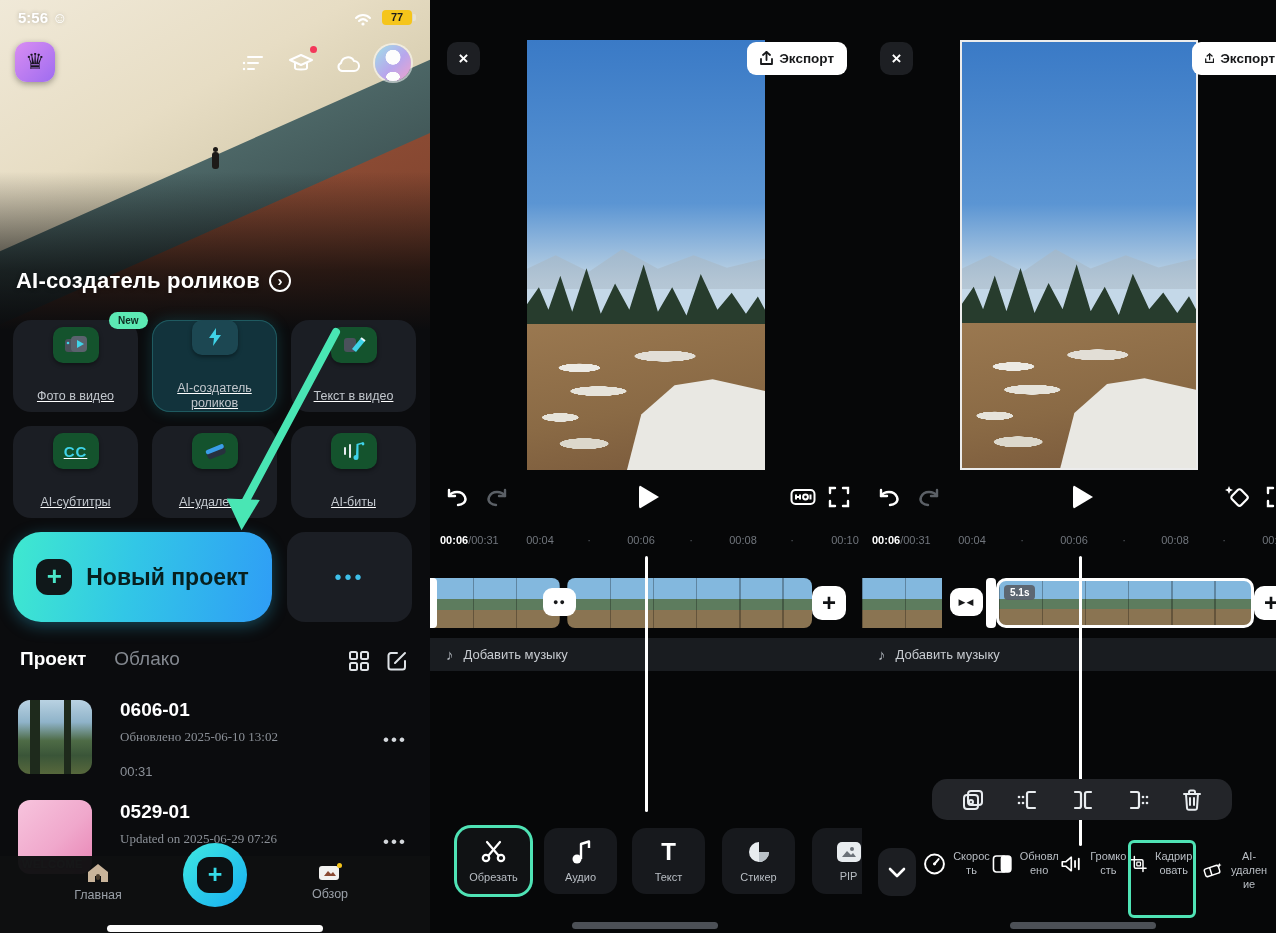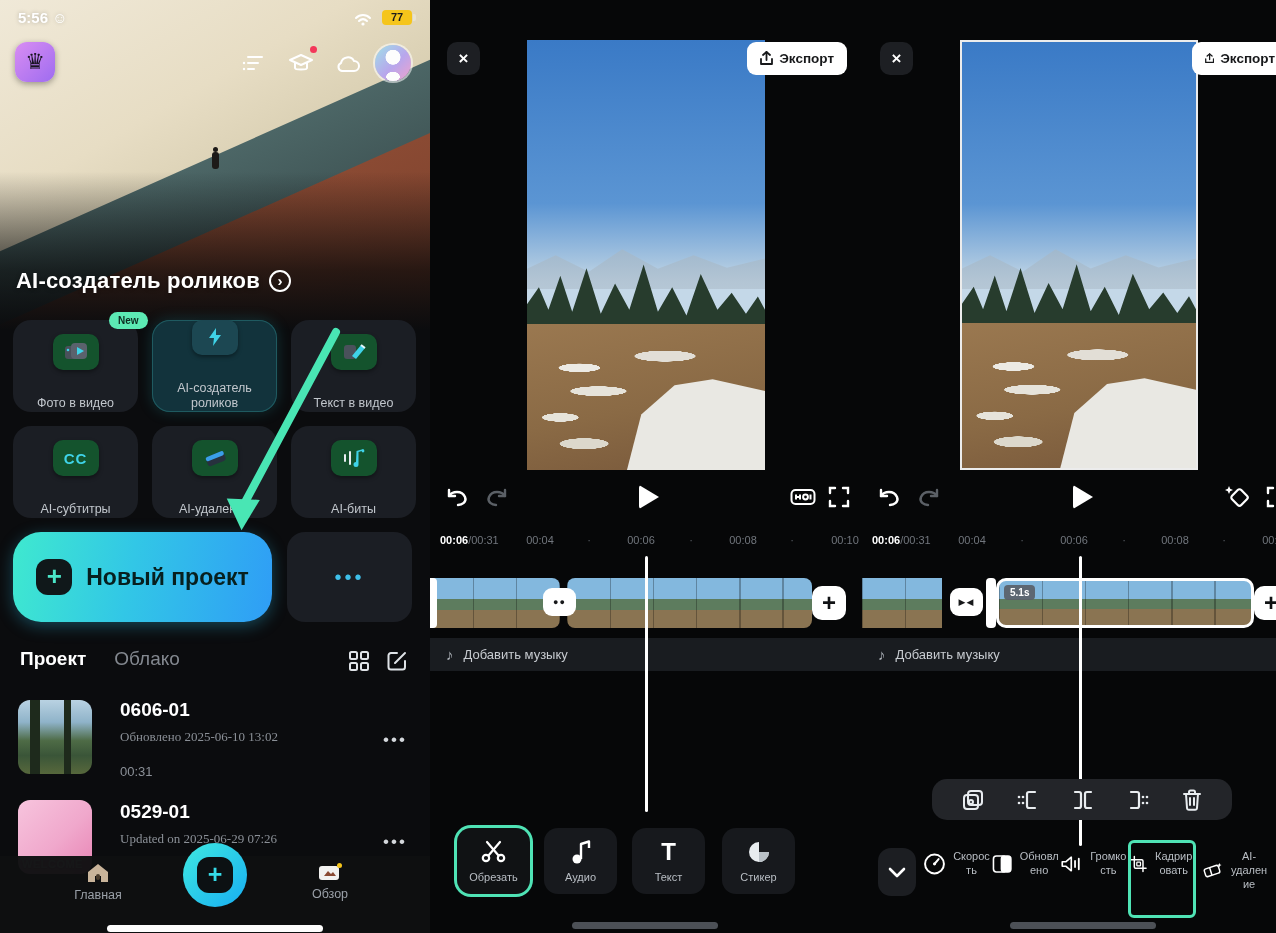--- a/index.html
+++ b/index.html
@@ -39,21 +39,21 @@
                radial-gradient(ellipse 11px 8px at 50% 88%, #fdfdfd 60%, rgba(255,255,255,0) 62%);
     border-radius:50%; }
   .reddot { position:absolute; width:7px; height:7px; border-radius:50%; background:#f3385a; }
 
   .sec-title { position:absolute; left:16px; top:268px; font-size:22px; font-weight:bold; letter-spacing:.2px;
     display:flex; align-items:center; gap:9px; text-shadow:0 1px 4px rgba(0,0,0,.4); }
   .chev-circle { width:22px; height:22px; border:2px solid #fff; border-radius:50%; display:flex; align-items:center;
     justify-content:center; font-size:15px; font-weight:bold; padding-bottom:1px; }
 
   .fcard { position:absolute; width:125px; height:92px; background:#1b1e24; border-radius:18px;
-    display:flex; flex-direction:column; align-items:center; justify-content:flex-end; gap:26px; }
+    display:flex; flex-direction:column; align-items:center; justify-content:center; gap:26px;text-decoration:underline; }
   .fcard.hl { background:#12333c; box-shadow:inset 0 0 0 1px #1f5a60, 0 0 14px rgba(35,160,170,.25); }
   .fcard .lbl { font-size:12.5px; color:#c2c7cd; text-align:center; line-height:1.25; padding:0 6px; }
   .icbox { width:46px; height:36px; background:#14532d; border-radius:10px; position:relative;
     display:flex; align-items:center; justify-content:center; box-shadow:0 2px 4px rgba(0,0,0,.4); }
   .fcard.hl .icbox { background:#1c4752; }
   .badge-new { position:absolute; left:96px; top:-8px; background:#5ceab4; color:#0d2b20; font-size:10px; font-weight:bold;
     padding:3px 9px; border-radius:9px; z-index:3; }
 
   .newproj { position:absolute; left:13px; top:532px; width:259px; height:90px; border-radius:28px;
     background:linear-gradient(100deg,#3fe9cf 0%,#32c7e6 45%,#2f9df6 100%);
@@ -485,20 +485,28 @@
       <span style="font-size:24px;font-weight:bold;color:#fff;line-height:24px;">Т</span>
       <span class="tl">Текст</span>
     </div>
     <div class="toolcard" style="left:292px;top:828px;">
       <svg width="24" height="24" viewBox="0 0 24 24">
         <path d="M12 2 a10 10 0 1 0 10 10 L12 12 Z" fill="#e8ecef"></path>
         <path d="M12 12 L22 12 A10 10 0 0 1 12 22 Z" fill="#b9c0c6"></path>
       </svg>
       <span class="tl">Стикер</span>
     </div>
+    <div class="toolcard" style="left:382px;top:828px;">
+      <svg width="26" height="22" viewBox="0 0 26 22">
+        <rect x="1" y="1" width="24" height="20" rx="5" fill="#e8ecef"></rect>
+        <circle cx="16" cy="8" r="2" fill="#6b7178"></circle>
+        <path d="M6 16 L11 10 L15 14 L17 12 L20 16 Z" fill="#6b7178"></path>
+      </svg>
+      <span class="tl">PIP</span>
+    </div>
 
     <div class="homebar-grey" style="left:142px;"></div>
   </div>
 
   <div id="right" class="panel">
     <div class="closebtn" style="left:18px;">
         <span>×</span>
       </div>
 
     <div class="preview" style="left:98px;border:2px solid #ececec;">

